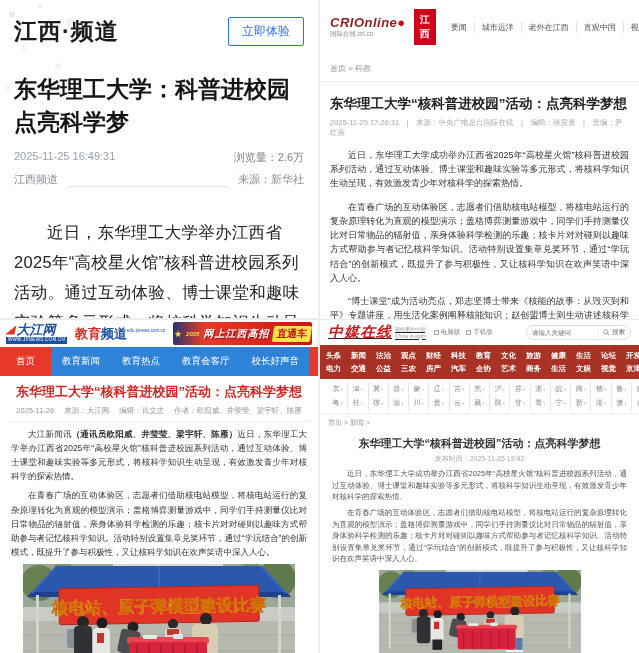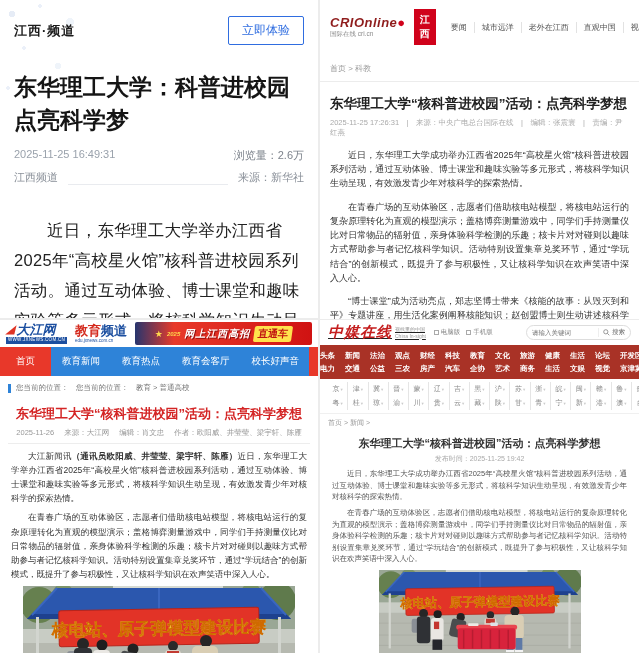--- a/index.html
+++ b/index.html
@@ -15,21 +15,21 @@
   .tl-header { display:flex; justify-content:space-between; align-items:center; padding:16px 14px 10px; position:relative; }
   .tl-header::before { content:""; position:absolute; left:0; top:0; width:120px; height:110px; opacity:.35;
      background:
       radial-gradient(circle 3px at 12px 14px,#b9cbe8 98%,transparent),
       radial-gradient(circle 2px at 40px 6px,#c7d6ee 98%,transparent),
       radial-gradient(circle 4px at 70px 22px,#d4e0f2 98%,transparent),
       radial-gradient(circle 2px at 24px 48px,#c7d6ee 98%,transparent),
       radial-gradient(circle 3px at 58px 66px,#d4e0f2 98%,transparent),
       radial-gradient(circle 2px at 8px 88px,#c7d6ee 98%,transparent);
   }
-  .tl-brand { font-size:13px; font-weight:bold; color:#1a1a1a; letter-spacing:1px; position:relative; }
+  .tl-brand { font-size:23px; font-weight:bold; color:#1a1a1a; letter-spacing:1px; position:relative; }
   .tl-cta { font-size:12px; color:#2f6de0; border:1px solid #2f6de0; background:#fff; padding:5px 13px; border-radius:2px; cursor:pointer; }
   .tl-headline { margin:16px 14px 8px; font-size:23px; font-weight:bold; color:#151515; line-height:1.42; }
   .tl-meta { display:flex; justify-content:space-between; margin:12px 14px 0; font-size:11px; color:#9aa2ac;gap:31px; }
   .tl-meta .views { color:#7d838c; }
   .tl-src { display:flex; align-items:flex-end; gap:10px; margin:7px 14px 0; font-size:11px; color:#8a9099; }
   .tl-src .rule { flex:1; border-top:1px solid #e9ebef; }
   .tl-body { margin:30px 14px 0; font-size:16.5px; line-height:1.82; color:#222; text-indent:2em; letter-spacing:.3px; }
 
   
   .cri-header { display:flex; align-items:center; gap:8px; padding:9px 10px 6px; }
@@ -45,21 +45,21 @@
   .cri-headline { margin:13px 10px 5px; font-size:13.5px; font-weight:bold; color:#222; }
   .cri-meta { margin:3px 10px 10px; font-size:7.5px; color:#aaa; }
   .cri-p { margin:9px 10px; font-size:9px; color:#333; line-height:1.58; text-indent:2em; text-align:justify; }
 
   
   .dj-logos { display:flex; align-items:center; gap:8px; padding:4px 6px; height:27px; }
   .dj-logo1 { display:flex; flex-direction:column; line-height:1; }
   .dj-logo1 .t { font-size:13px; font-weight:bold; font-style:italic; color:#1c4fa0; display:flex; align-items:center; gap:2px; }
   .dj-swoosh { color:#e03424; font-size:11px; }
   .dj-logo1 .u { font-size:4.5px; color:#fff; background:#1c4fa0; padding:1px 2px; margin-top:1px; letter-spacing:.3px; }
-  .dj-logo2 { display:flex; flex-direction:column; line-height:1; }
+  .dj-logo2 { display:flex; flex-direction:row; line-height:1; }
   .dj-logo2 .t { font-size:13px; font-weight:bold; }
   .dj-logo2 .t .r { color:#d42a1e; } .dj-logo2 .t .b { color:#1c4fa0; }
   .dj-logo2 .u { font-size:4.5px; color:#1c4fa0; margin-top:2px; }
   .dj-ad { flex:1; height:23px; background:linear-gradient(90deg,#27356e 0%,#e83a2a 22%,#d01212 100%); border-radius:2px; display:flex; align-items:center; justify-content:center; gap:4px; overflow:hidden; position:relative; cursor:pointer; }
   .dj-ad .star { color:#ffd94d; font-size:9px; }
   .dj-ad .yr { color:#ffd94d; font-size:6px; font-weight:bold; font-style:italic; }
   .dj-ad .txt { color:#fff; font-size:10px; font-weight:bold; font-style:italic; letter-spacing:1px; text-shadow:1px 1px 0 #8e0d0d; }
   .dj-ad .chip { background:#ffe34d; color:#c01010; font-size:10px; font-weight:bold; padding:1px 4px; border-radius:2px; transform:skewX(-8deg); }
   .dj-nav { display:flex; height:29px; background:#2e83d8; align-items:stretch; font-size:9.5px; color:#fff; position:relative; }
   .dj-nav .cell { display:flex; align-items:center; padding:0 11px; cursor:pointer; white-space:nowrap; }
@@ -78,21 +78,21 @@
   .zm-header { display:flex; align-items:center; gap:8px; padding:5px 8px; height:25px; }
   .zm-logo { display:flex; align-items:center; gap:3px;text-decoration:underline; }
   .zm-logo .t { font-family:"Liberation Serif", serif; font-size:15px; font-weight:bold; font-style:italic; color:#c41e1e; letter-spacing:1px; }
   .zm-logo .sub { display:flex; flex-direction:column; line-height:1.25; font-size:5px; color:#999; }
   .zm-versions { display:flex; gap:6px; font-size:6.5px; color:#888; }
   .zm-versions .v { display:flex; align-items:center; gap:2px; cursor:pointer; }
   .zm-versions .sq { width:5px; height:5px; border:1px solid #aaa; display:inline-block; }
   .zm-search { margin-left:auto; display:flex; align-items:center; border:1px solid #ddd; border-radius:9px; height:15px; padding:0 5px; background:#fff; }
   .zm-search input { border:none; outline:none; width:66px; font-size:6.5px; color:#666; background:transparent; }
   .zm-search .btn { display:flex; align-items:center; gap:2px; font-size:6.5px; color:#666; background:none; border:none; cursor:pointer; border-left:1px solid #eee; padding-left:4px; }
-  .zm-grid { background:#a93226; padding:4px 0; display:grid; grid-template-columns:repeat(13,1fr); column-gap:10px; }
+  .zm-grid { background:#a93226; padding:4px 6px; display:grid; grid-template-columns:repeat(13,1fr); column-gap:10px; }
   .zm-grid .col { display:flex; flex-direction:column; text-align:center; }
   .zm-grid .col span { font-size:7.5px; color:#fff; font-weight:bold; line-height:13px; cursor:pointer; white-space:nowrap; overflow:hidden; }
   .zm-regions { padding:3px 8px 1px; }
   .zm-regions .row { display:flex; flex-wrap:nowrap; }
   .zm-regions .rg { font-size:7px; color:#888; padding:2px 4.5px; border-right:1px solid #e5e5e5; cursor:pointer; white-space:nowrap; }
   .zm-regions .rg::after { content:"▾"; font-size:4.5px; color:#ccc; margin-left:1px; }
   .zm-hr { border-top:1px solid #f0f0f0; margin:2px 0; }
   .zm-crumb { padding:2px 8px; font-size:7px; color:#999; }
   .zm-headline { text-align:center; font-size:11px; font-weight:bold; color:#333; margin:6px 16px 3px; }
   .zm-meta { text-align:center; font-size:7px; color:#aaa; margin-bottom:3px; }
@@ -230,24 +230,20 @@
     </div>
   </div>
   <nav class="dj-nav">
       <span class="cell">首页</span>
       <span class="cell">教育新闻</span>
       <span class="cell">教育热点</span>
       <span class="cell">教育会客厅</span>
       <span class="cell">校长好声音</span>
       <span class="cell">校傲江西</span>
     </nav>
-  <div class="dj-crumb">
-    <span class="bar"></span>
-    <span>您当前的位置：　您当前的位置：　教育 &gt; 普通高校</span>
-  </div>
   <h2 class="dj-headline">东华理工大学“核科普进校园”活动：点亮科学梦想</h2>
   <div class="dj-meta">
       <span>2025-11-26</span>
       <span>来源：大江网</span>
       <span>编辑：肖文忠</span>
       <span>作者：欧阳威、井莹莹、梁宇轩、陈雁</span>
     </div>
   <div class="dj-hr"></div>
   <p class="dj-p">
     <span>大江新闻讯</span><span class="names">（通讯员欧阳威、井莹莹、梁宇轩、陈雁）</span><span>近日，东华理工大学举办江西省2025年“高校星火馆”核科普进校园系列活动，通过互动体验、博士课堂和趣味实验等多元形式，将核科学知识生动呈现，有效激发青少年对核科学的探索热情。</span>

